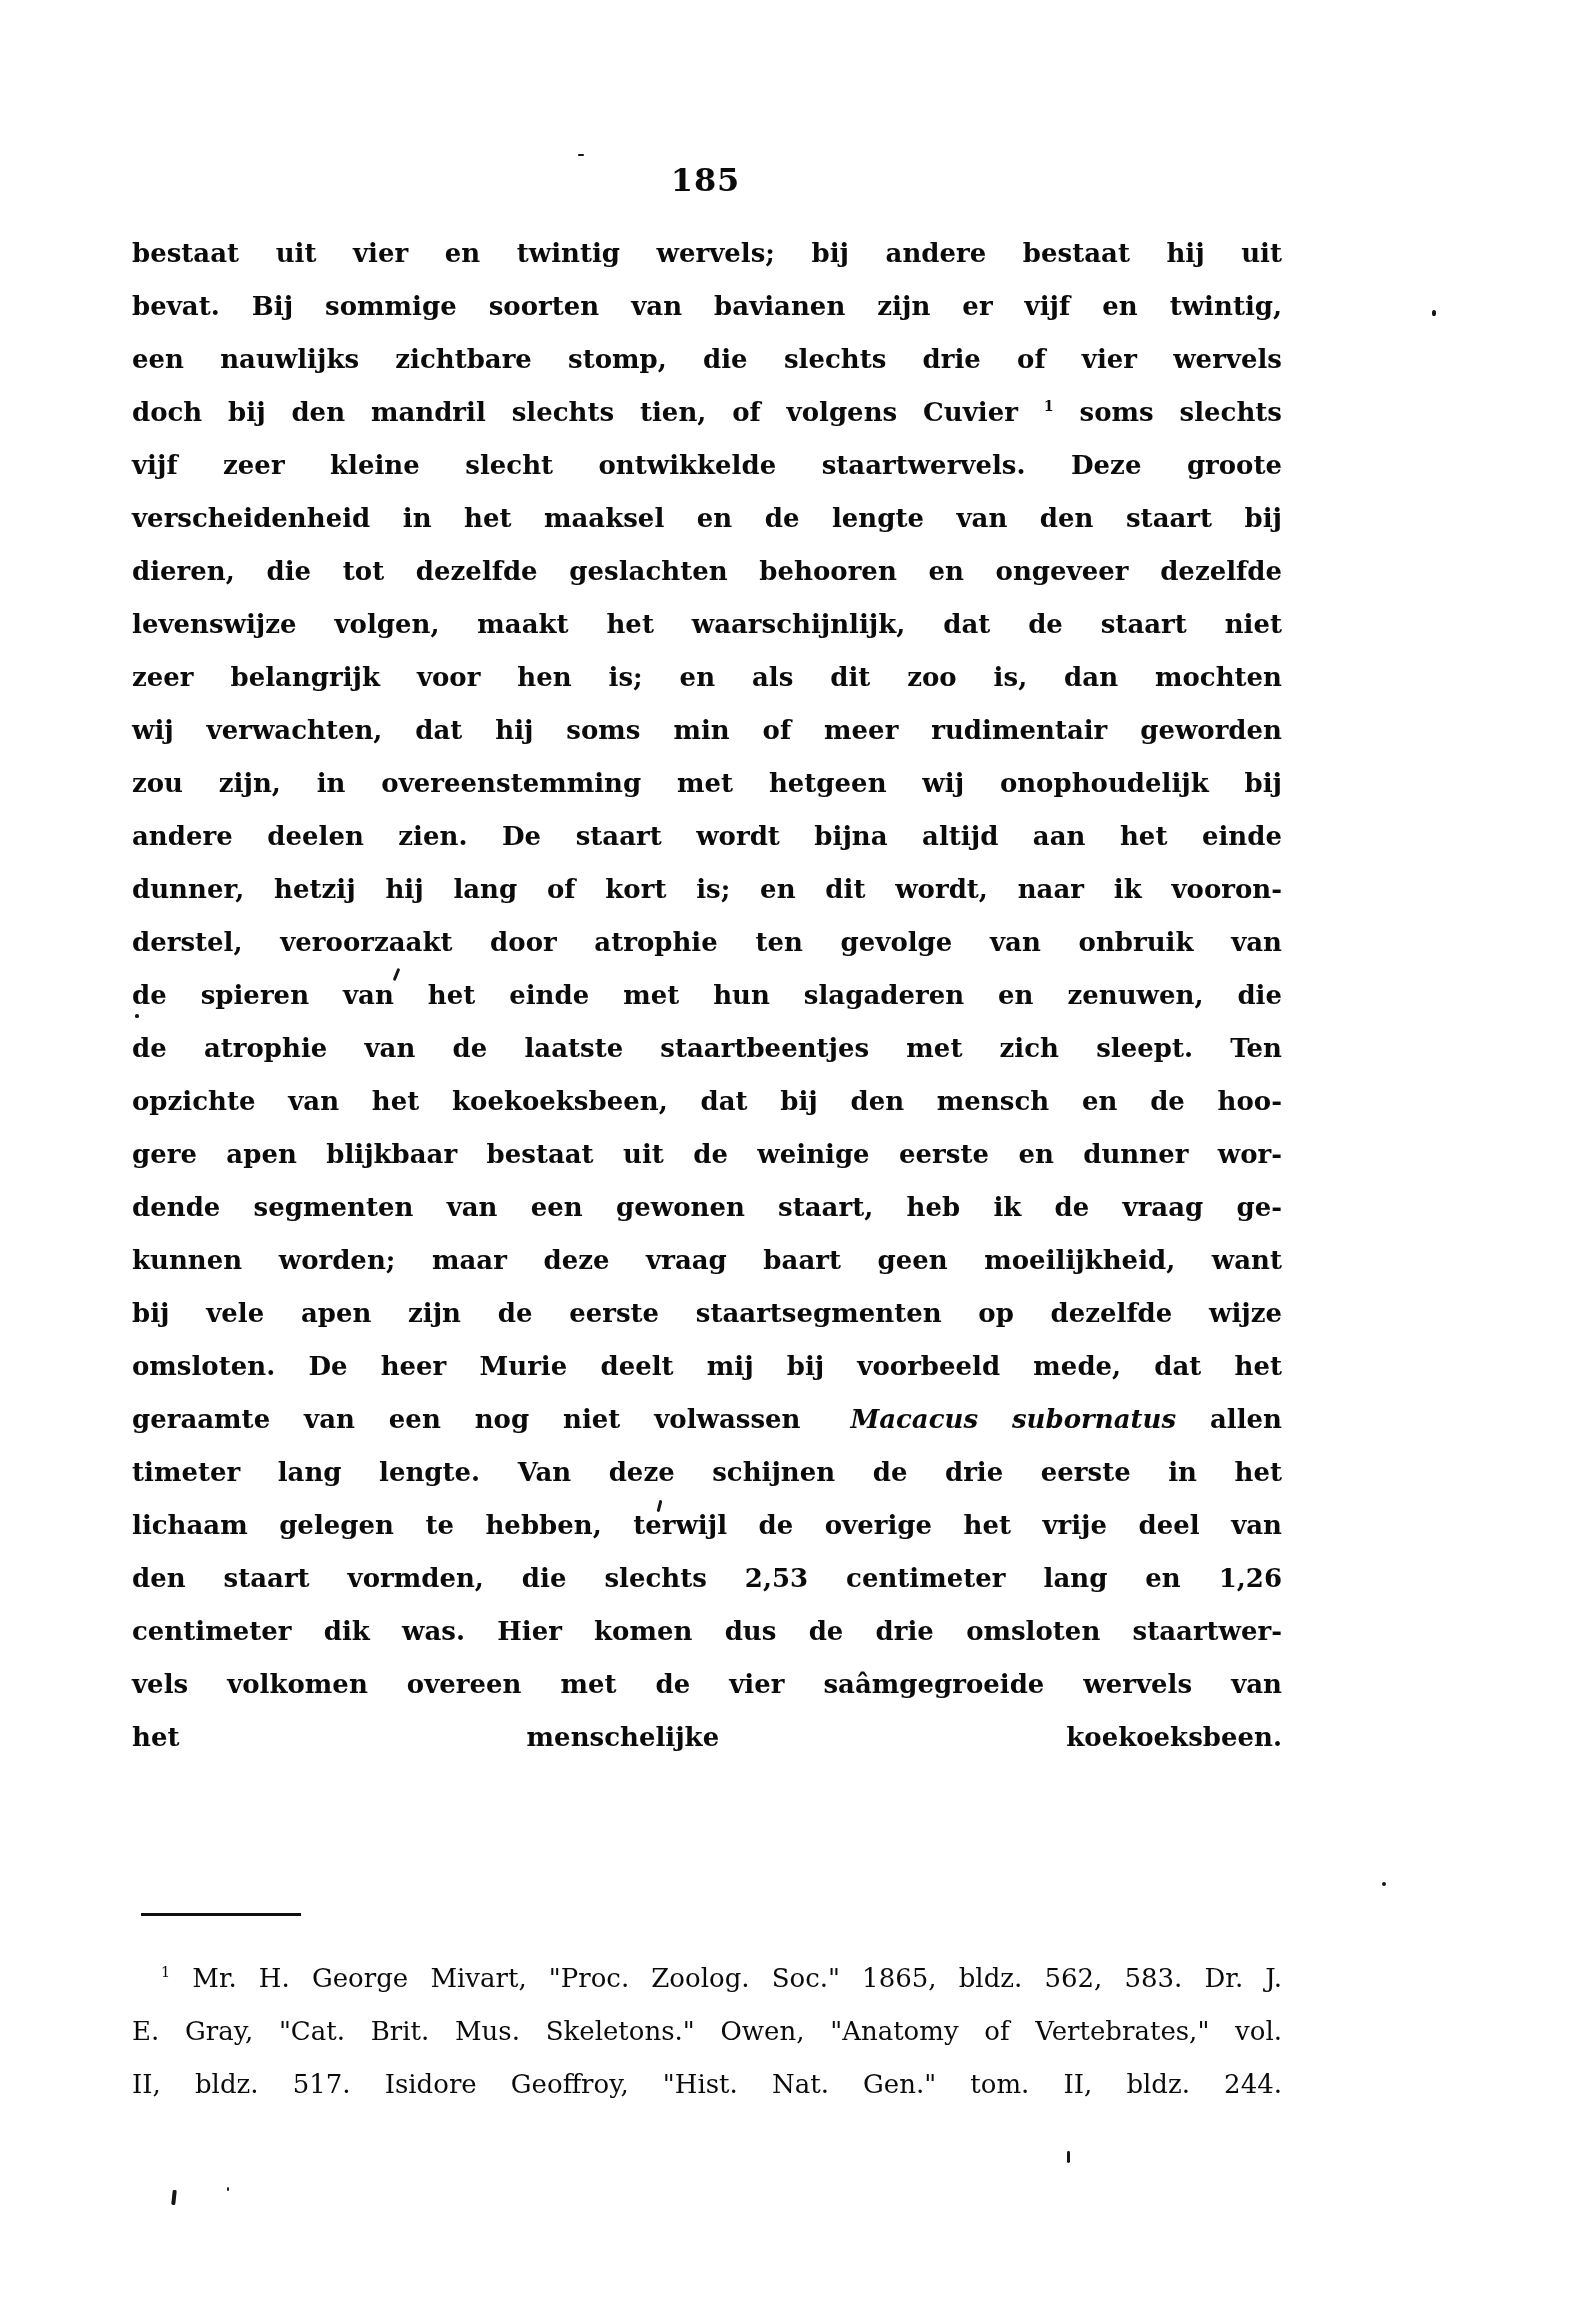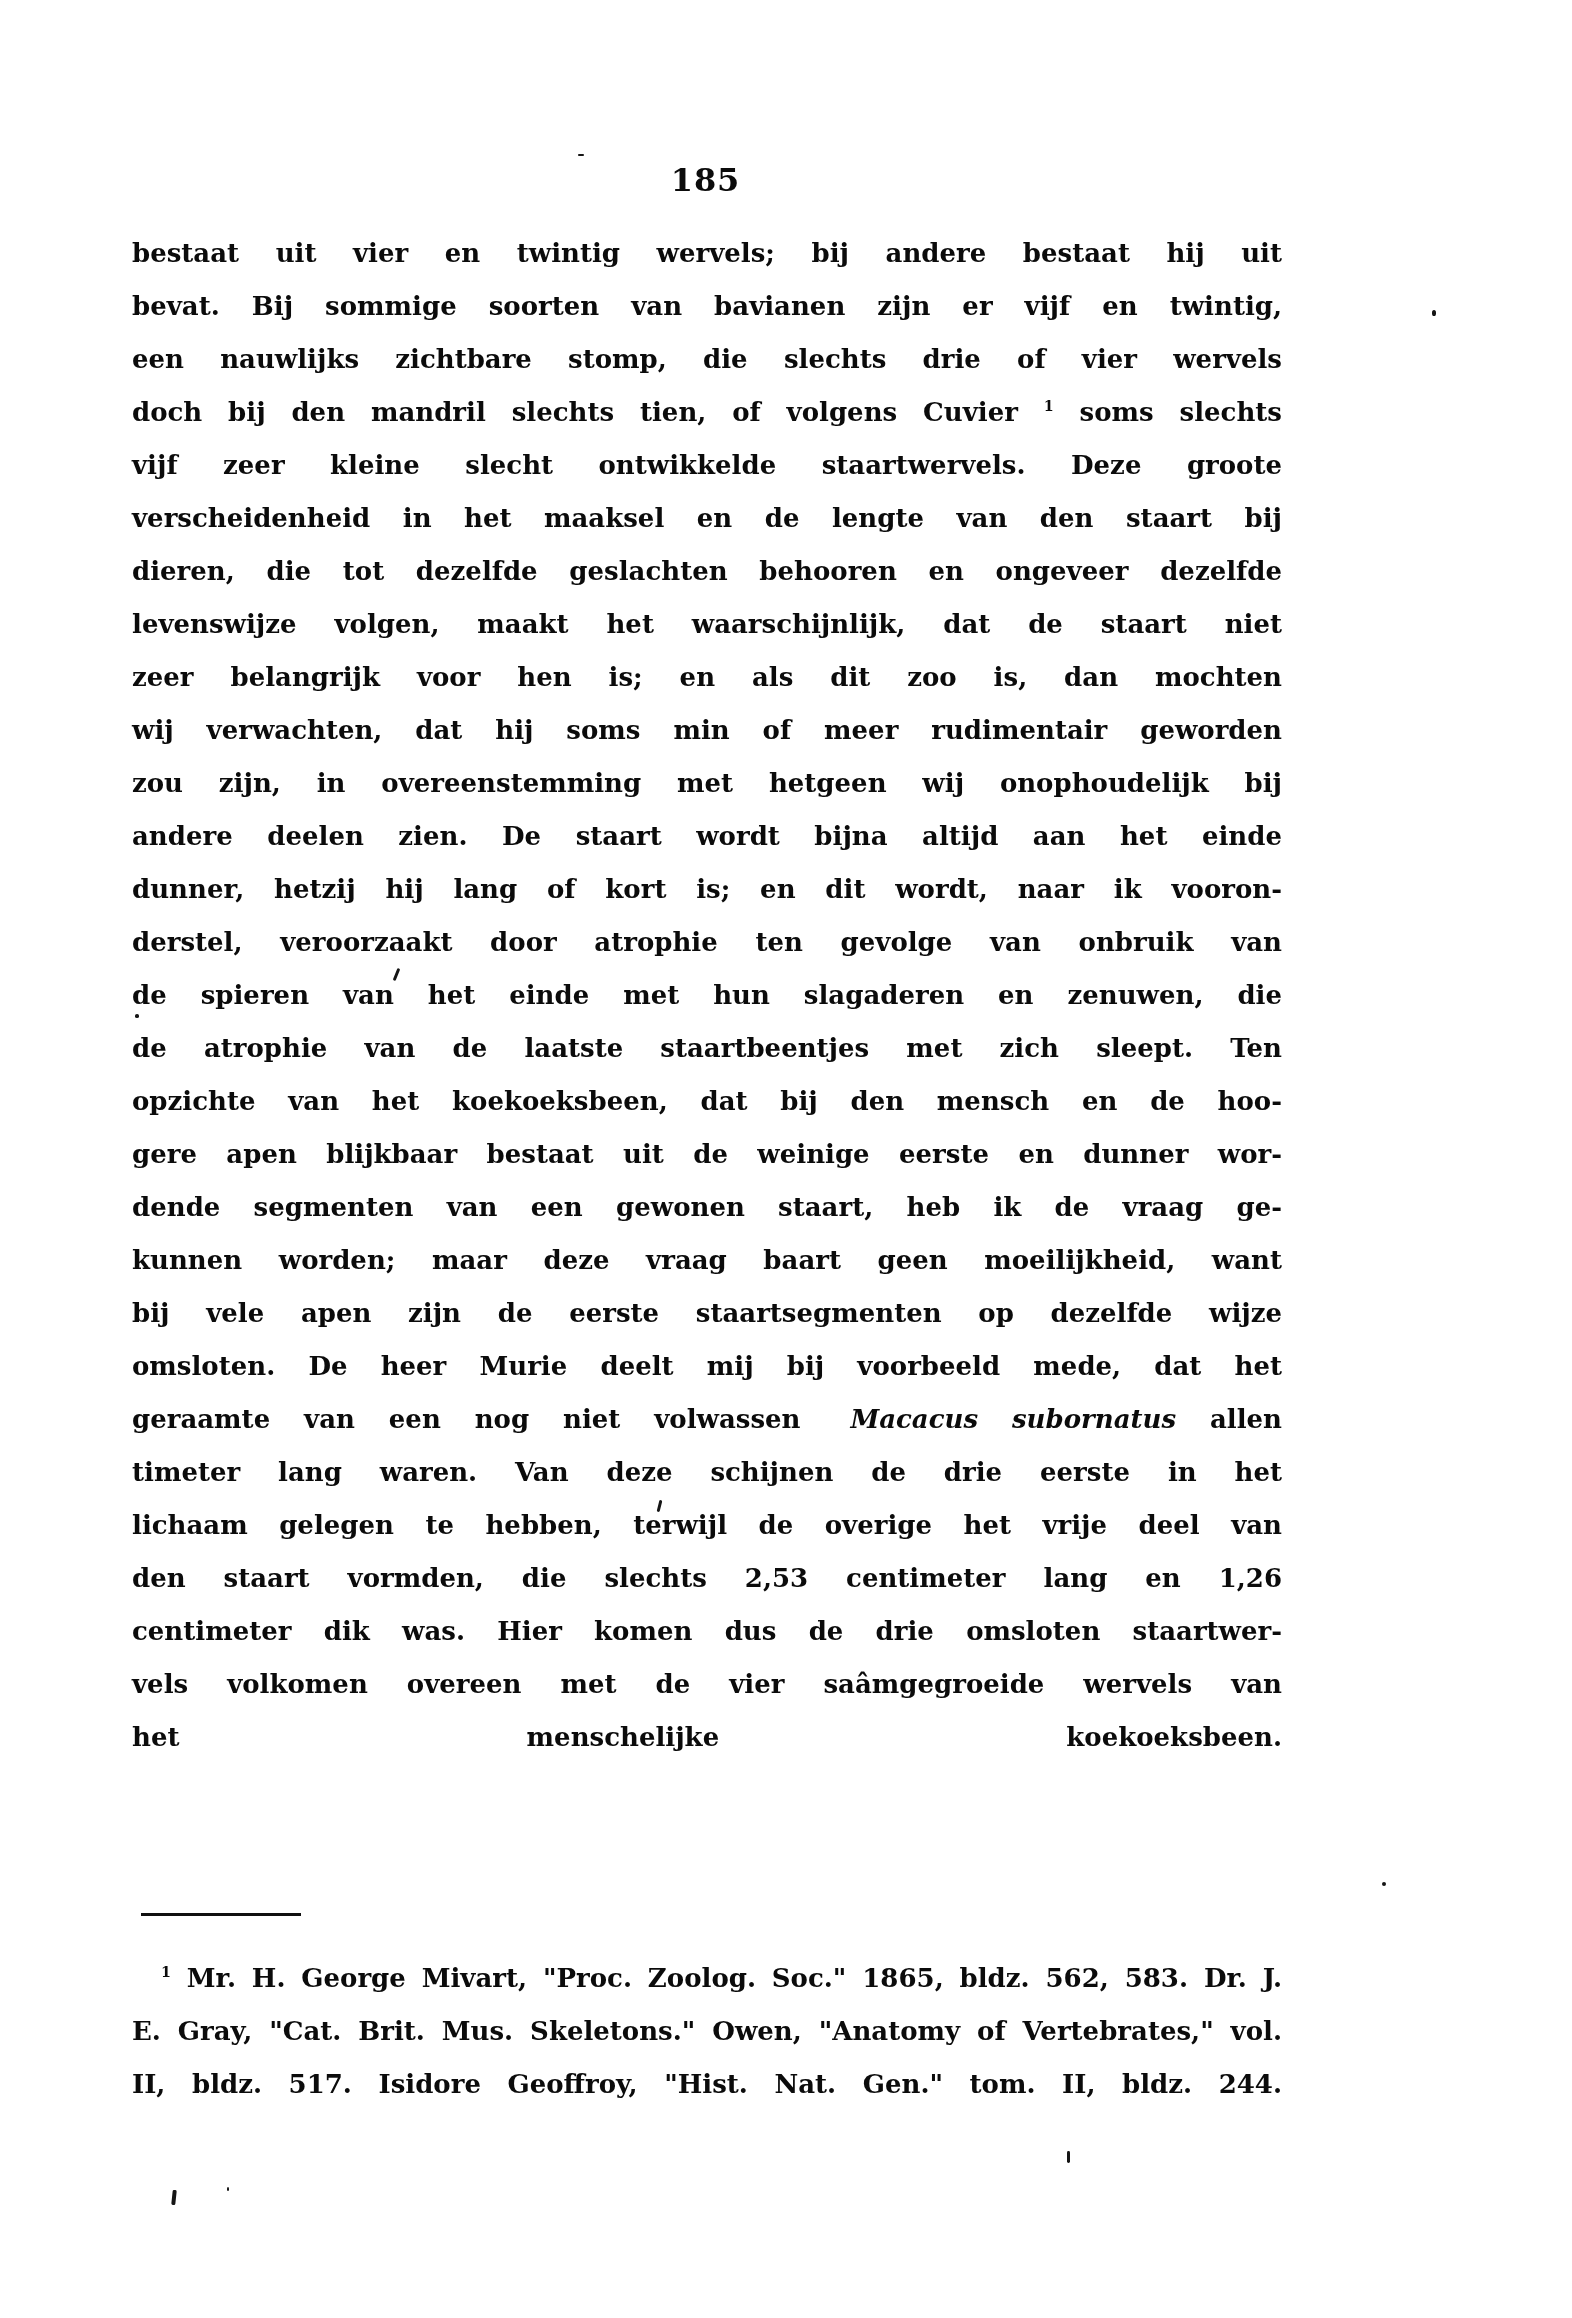--- a/index.html
+++ b/index.html
@@ -47,21 +47,21 @@
   #footnote {
     position: absolute;
     top: 1952px;
     left: 132px;
     width: 1150px;
   }
   #footnote .line {
     height: 53px;
     line-height: 53px;
     font-size: 26px;
-    font-weight: 700;
+    font-weight: 400;
     text-align: justify;
     text-align-last: justify;
   }
   .line.last {
     text-align-last: left;
   }
   .line.indent {
     text-indent: 29px;
   }
   .italic {
@@ -119,21 +119,21 @@
       <div class="line"><span>derstel, veroorzaakt door atrophie ten gevolge van onbruik van</span></div>
       <div class="line"><span>de spieren van het einde met hun slagaderen en zenuwen, die</span></div>
       <div class="line"><span>de atrophie van de laatste staartbeentjes met zich sleept. Ten</span></div>
       <div class="line"><span>opzichte van het koekoeksbeen, dat bij den mensch en de hoo-</span></div>
       <div class="line"><span>gere apen blijkbaar bestaat uit de weinige eerste en dunner wor-</span></div>
       <div class="line"><span>dende segmenten van een gewonen staart, heb ik de vraag ge-</span></div>
       <div class="line"><span>kunnen worden; maar deze vraag baart geen moeilijkheid, want</span></div>
       <div class="line"><span>bij vele apen zijn de eerste staartsegmenten op dezelfde wijze</span></div>
       <div class="line"><span>omsloten. De heer Murie deelt mij bij voorbeeld mede, dat het</span></div>
       <div class="line"><span>geraamte van een nog niet volwassen </span><span class="italic">Macacus subornatus</span><span> allen</span></div>
-      <div class="line"><span>timeter lang waren. Van deze schijnen de drie eerste in het</span></div>
+      <div class="line"><span>timeter lang lengte. Van deze schijnen de drie eerste in het</span></div>
       <div class="line"><span>lichaam gelegen te hebben, terwijl de overige het vrije deel van</span></div>
       <div class="line"><span>den staart vormden, die slechts 2,53 centimeter lang en 1,26</span></div>
       <div class="line"><span>centimeter dik was. Hier komen dus de drie omsloten staartwer-</span></div>
       <div class="line"><span>vels volkomen overeen met de vier saâmgegroeide wervels van</span></div>
       <div class="line last"><span>het menschelijke koekoeksbeen.</span></div>
     </div>
 
   <div id="footnote-separator"></div>
 
   <div id="footnote">

